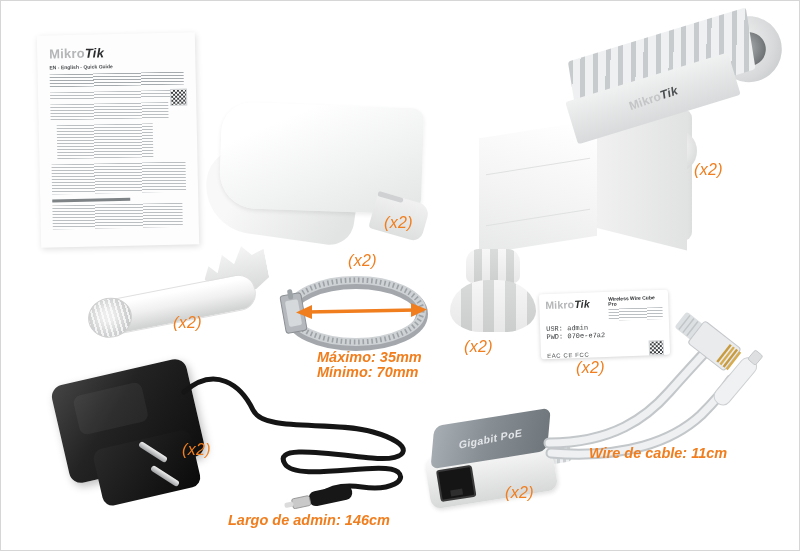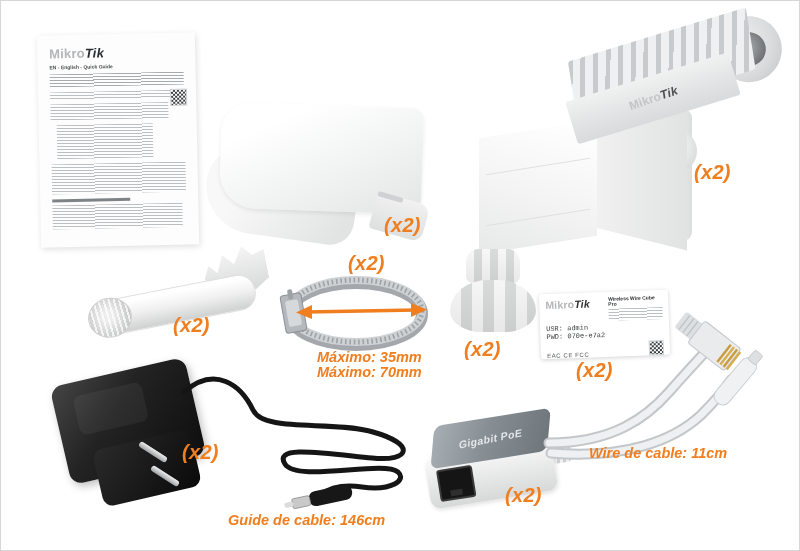--- a/index.html
+++ b/index.html
@@ -1,20 +1,20 @@
 <!DOCTYPE html>
 <html><head>
 <meta charset="utf-8">
 <style>
   html,body{margin:0;padding:0;background:#fff;font-family:"Liberation Sans",sans-serif;}
   .stage{position:relative;width:800px;height:551px;background:#fff;border:1px solid #d6d6d6;box-sizing:border-box;overflow:hidden;}
   .abs{position:absolute;}
 
   
-  .qty{position:absolute;color:#f07e1e;font-weight:bold;font-style:italic;font-size:20px;letter-spacing:.3px;}
+  .qty{position:absolute;color:#f07e1e;font-weight:normal;font-style:italic;font-size:16px;letter-spacing:.3px;}
   .measure{position:absolute;color:#f07e1e;font-weight:bold;font-style:italic;font-size:14.5px;line-height:15px;}
 
   
   .manual{left:38px;top:33px;width:158px;height:212px;background:#fdfdfd;transform:rotate(-1.2deg);
           box-shadow:1px 2px 6px rgba(0,0,0,.13);padding:11px 12px;box-sizing:border-box;}
   .logo{white-space:nowrap;font-weight:bold;letter-spacing:.2px;}
   .logo .mk{color:#b4b6b8;}
   .logo .tk{color:#2b2d2e;font-style:italic;}
   .manual .logo{font-size:13px;}
   .m-sub{font-size:5px;font-weight:bold;color:#4a4d4f;margin:3px 0 4px 0;}
@@ -253,18 +253,18 @@
   <span class="qty" style="left:693px;top:160px;">(x2)</span>
   <span class="qty" style="left:347px;top:251px;">(x2)</span>
   <span class="qty" style="left:172px;top:313px;">(x2)</span>
   <span class="qty" style="left:463px;top:337px;">(x2)</span>
   <span class="qty" style="left:575px;top:358px;">(x2)</span>
   <span class="qty" style="left:181px;top:440px;">(x2)</span>
   <span class="qty" style="left:504px;top:483px;">(x2)</span>
 
   <div class="measure" style="left:316px;top:349px;">
     <div>Máximo: 35mm</div>
-    <div>Máximo: 70mm</div>
-  </div>
-  <div class="measure" style="left:227px;top:512px;">Guide de cable: 146cm</div>
+    <div>Mínimo: 70mm</div>
+  </div>
+  <div class="measure" style="left:227px;top:512px;">Largo de admin: 146cm</div>
   <div class="measure" style="left:588px;top:445px;">Wire de cable: 11cm</div>
 
 </div>
 
 </body></html>

